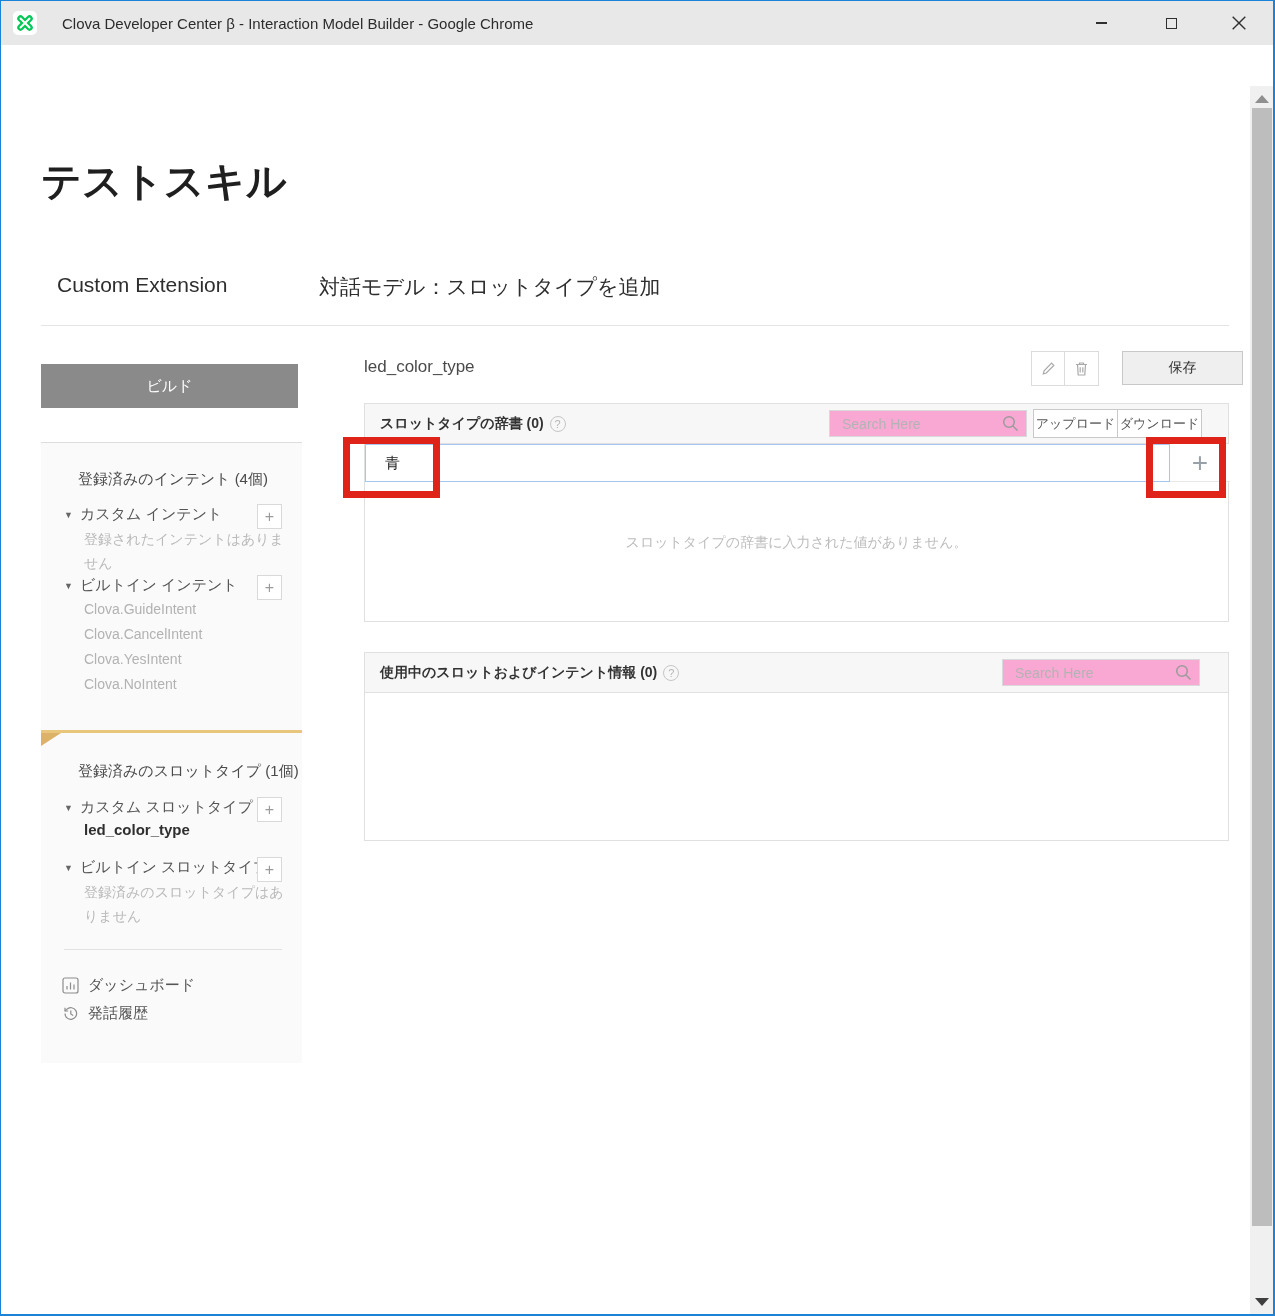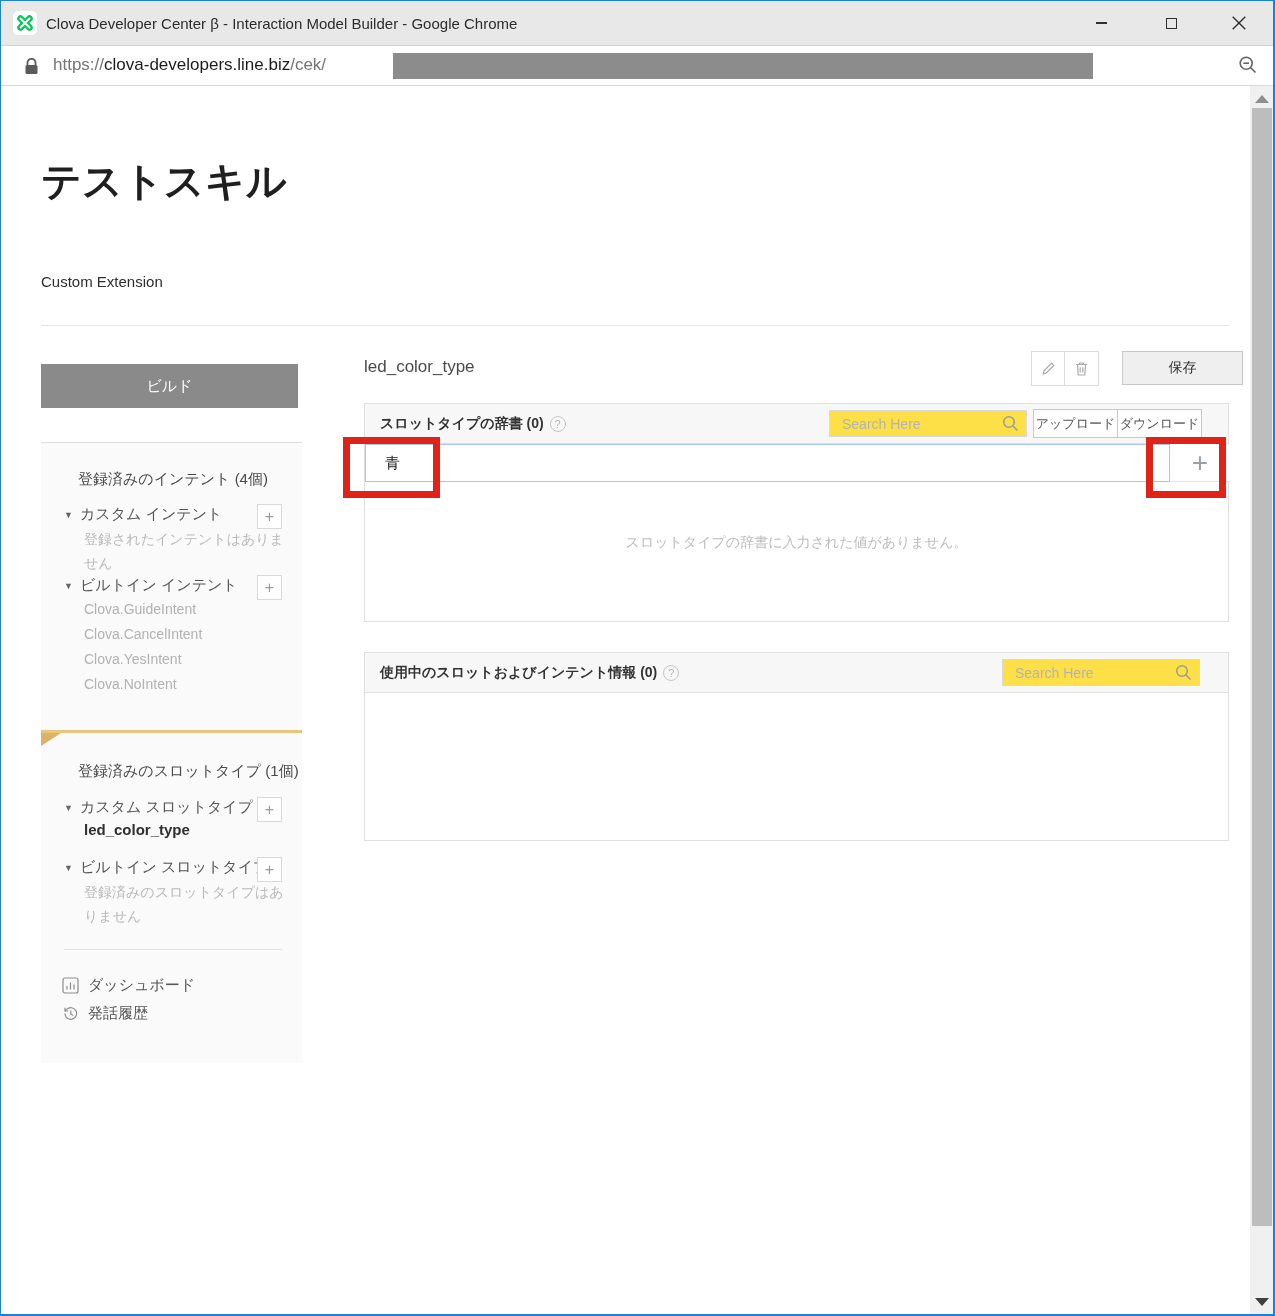--- a/index.html
+++ b/index.html
@@ -6,21 +6,21 @@
   html,body { background:#fff; }
   body { font-family:"Liberation Sans","DejaVu Sans",sans-serif; }
   .window {
     position:relative; width:1275px; height:1316px; background:#fff; overflow:hidden;
     border:1px solid #1a83d8; border-right-width:2px; border-bottom-width:2px;
   }
   .abs { position:absolute; }
 
   
   .titlebar { position:absolute; left:0; top:0; width:100%; height:44px; background:#e8e8e8;
-              display:flex; align-items:center; }
+              display:flex; align-items:center;gap:16px; }
   .favicon { margin-left:12px; width:24px; height:24px; display:inline-flex; }
   .wtitle { margin-left:9px; font-size:15px; color:#2c2c2c; white-space:nowrap; }
   .wbtn { position:absolute; top:6px; width:44px; height:32px; display:flex; align-items:center; justify-content:center; }
   .minglyph { width:11px; height:2px; background:#2f2f2f; display:block; }
   .maxglyph { width:11px; height:11px; border:1.5px solid #2f2f2f; display:block; }
 
   .urlbar { position:absolute; left:0; top:44px; width:100%; height:41px; background:#fff;
             border-top:1px solid #d2d2d2; border-bottom:1px solid #d9d9d9; }
   .url-text { position:absolute; left:52px; top:9px; font-size:17px; white-space:nowrap; }
   .url-dim { color:#757575; }
@@ -30,21 +30,21 @@
   
   .sb-track { position:absolute; left:1249px; top:85px; width:24px; height:1229px; background:#f0f0f0; }
   .sb-up { position:absolute; left:5px; top:9px; width:0; height:0;
            border-left:7px solid transparent; border-right:7px solid transparent; border-bottom:8px solid #8f8f8f; }
   .sb-thumb { position:absolute; left:2px; top:22px; width:20px; height:1118px; background:#bdbdbd; }
   .sb-down { position:absolute; left:5px; bottom:9px; width:0; height:0;
            border-left:7px solid transparent; border-right:7px solid transparent; border-top:8px solid #3f3f3f; }
 
   
   .page-title { position:absolute; left:40px; top:153px; font-size:40px; color:#1f1f1f; }
-  .section-left { position:absolute; left:40px; top:272px; font-size:15px; color:#2e2e2e; }
+  .section-left { position:absolute; left:56px; top:272px; font-size:21px; color:#2e2e2e; }
   .section-right { position:absolute; left:318px; top:272px; font-size:21px; color:#2e2e2e; }
   .top-divider { position:absolute; left:40px; top:324px; width:1188px; height:1px; background:#e4e4e4; }
 
   
   .build-btn { position:absolute; left:40px; top:363px; width:257px; height:44px; background:#8a8a8a;
                color:#fff; font-size:15px; border:none; display:flex; align-items:center; justify-content:center; cursor:pointer; }
   .side-panel { position:absolute; left:40px; top:441px; width:261px; height:621px; background:#fafafa; border-top:1px solid #ddd; }
   .side-h { position:absolute; left:37px; font-size:15px; color:#4a4a4a; }
   .trow { position:absolute; left:23px; display:flex; align-items:center; }
   .tri { font-size:9px; color:#666; width:16px; }
@@ -70,21 +70,21 @@
 
   .panel { position:absolute; left:363px; width:865px; background:#fff; border:1px solid #e0e0e0; }
   .panel1 { top:402px; height:219px; }
   .panel2 { top:651px; height:189px; }
   .panel-header { position:absolute; left:0; top:0; width:100%; height:40px; background:#f7f7f7; border-bottom:1px solid #e0e0e0; }
   .panel-title { position:absolute; left:15px; top:0; height:40px; display:flex; align-items:center; gap:6px;
                  font-size:14px; font-weight:bold; color:#333; }
   .q-circle { width:16px; height:16px; border:1px solid #c6c6c6; border-radius:50%; color:#b5b5b5;
               font-size:11px; font-weight:normal; display:inline-flex; align-items:center; justify-content:center; cursor:pointer; }
   .search-wrap { position:absolute; top:6px; width:198px; height:27px; }
-  .search-wrap input { width:100%; height:100%; border:1px solid #d9d9d9; background:#fde047; padding:0 30px 0 12px;
+  .search-wrap input { width:100%; height:100%; border:1px solid #d9d9d9; background:#f9a8d4; padding:0 30px 0 12px;
               font-size:14px; color:#555; font-family:inherit; outline:none; }
   .search-wrap input::placeholder { color:#b3b3b3; }
   .search-ico { position:absolute; right:8px; top:5px; pointer-events:auto; cursor:pointer; }
   .hdr-btn { position:absolute; top:5px; height:29px; background:#fff; border:1px solid #c9c9c9;
              font-size:13px; color:#555; cursor:pointer; font-family:inherit; }
   .dict-input { position:absolute; left:0; top:40px; width:805px; height:38px; border:1px solid #a6c6f0;
                 padding:0 12px 0 19px; font-size:15px; color:#222; font-family:inherit; outline:none; }
   .plus-cell { position:absolute; left:805px; top:40px; width:60px; height:38px; border-bottom:1px solid #e8e8e8;
                display:flex; align-items:center; justify-content:center; font-size:28px; font-weight:200;
                color:#98a0a8; cursor:pointer; background:#fff; }
@@ -124,40 +124,24 @@
     <span class="wbtn" style="left:1216px;">
       <svg width="14" height="14" viewBox="0 0 14 14">
           <g stroke="#2f2f2f" stroke-width="1.4">
             <line x1="0.7" y1="0.7" x2="13.3" y2="13.3"></line>
             <line x1="13.3" y1="0.7" x2="0.7" y2="13.3"></line>
           </g>
         </svg>
     </span>
   </div>
 
-  <div class="urlbar">
-    <span class="abs" style="left:23px; top:11px;">
-      <svg width="15" height="19" viewBox="0 0 15 19">
-          <path d="M3.5 8 V5.8 a4 4 0 0 1 8 0 V8" fill="none" stroke="#5a5a5a" stroke-width="1.8"></path>
-          <rect x="1.5" y="8" width="12" height="9" rx="1.5" fill="#5a5a5a"></rect>
-        </svg>
-    </span>
-    <span class="url-text"><span class="url-dim">https://</span><span class="url-dom">clova-developers.line.biz</span><span class="url-dim">/cek/</span></span>
-    <span class="redact"></span>
-    <span class="abs" style="left:1237px; top:9px;">
-      <svg width="20" height="20" viewBox="0 0 20 20" fill="none" stroke="#636363" stroke-width="1.6">
-          <circle cx="8.2" cy="8.2" r="6"></circle>
-          <line x1="12.8" y1="12.8" x2="17.5" y2="17.5"></line>
-          <line x1="5.4" y1="8.2" x2="11" y2="8.2"></line>
-        </svg>
-    </span>
-  </div>
 
   <h1 class="page-title">テストスキル</h1>
   <div class="section-left">Custom Extension</div>
+  <div class="section-right">対話モデル：スロットタイプを追加</div>
   <div class="top-divider"></div>
 
   <button class="build-btn">ビルド</button>
 
   <div class="side-panel">
     <div class="side-h" style="top:27px;">登録済みのインテント (4個)</div>
 
     <div class="trow" style="top:62px;">
       <span class="tri">▼</span>
       <span class="tlabel">カスタム インテント</span>

